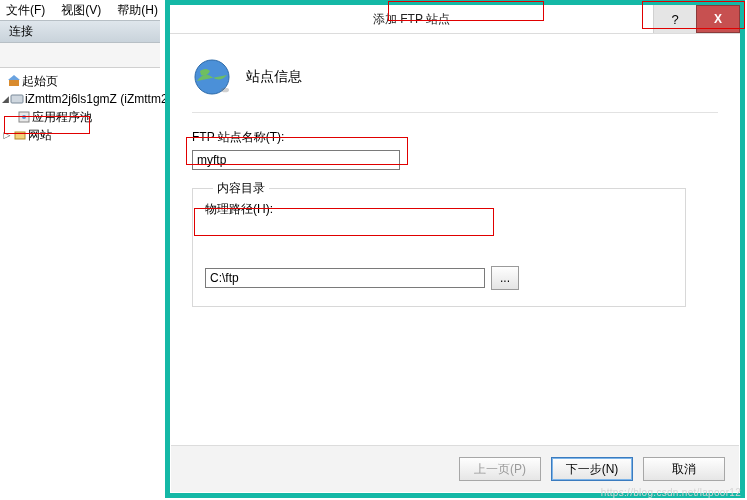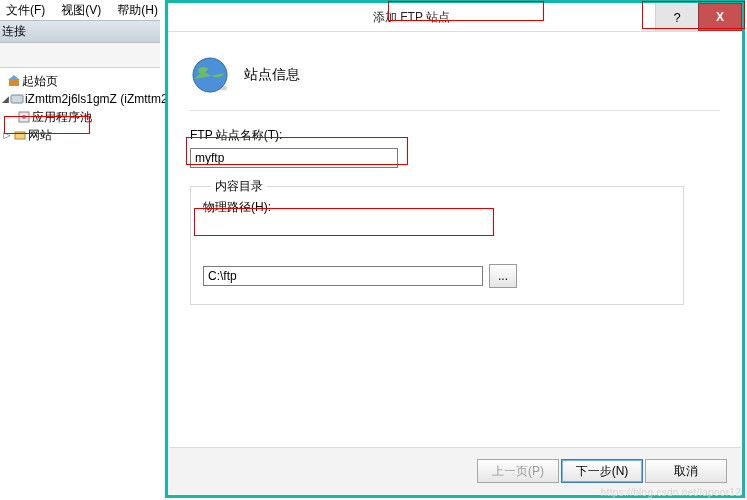--- a/index.html
+++ b/index.html
@@ -30,21 +30,21 @@
     left: 0;
     top: 20px;
     width: 160px;
     height: 480px;
     background: #fff;
   }
   .left-header {
     background: linear-gradient(#dfe6ec, #c9d3db);
     border-top: 1px solid #b7bfc5;
     border-bottom: 1px solid #b7bfc5;
-    padding: 2px 2px;
+    padding: 2px 9px;
     font-weight: normal;
   }
   .left-toolbar {
     height: 24px;
     border-bottom: 1px solid #d0d0d0;
     background: #f5f5f5;
   }
   .tree {
     padding: 4px 2px;
   }
@@ -74,21 +74,21 @@
     position: absolute;
     pointer-events: none;
   }
   .dialog {
     position: absolute;
     left: 165px;
     top: 0;
     width: 580px;
     height: 498px;
     background: #fff;
-    border: 3px solid #14b8a6;
+    border: 5px solid #14b8a6;
     box-sizing: border-box;
   }
   .titlebar {
     height: 28px;
     background: #fff;
     border-bottom: 1px solid #dcdcdc;
     display: flex;
     align-items: stretch;
   }
   .titlebar-title {
@@ -187,21 +187,21 @@
   .dialog-footer {
     position: absolute;
     left: 1px; right: 1px; bottom: 1px;
     height: 46px;
     border-top: 1px solid #dcdcdc;
     background: #f3f3f3;
     display: flex;
     align-items: center;
     justify-content: flex-end;
     padding-right: 14px;
-    gap: 2px;
+    gap: 10px;
   }
   .btn {
     min-width: 82px;
     height: 24px;
     border: 1px solid #a7a7a7;
     background: linear-gradient(#fefefe,#e6e6e6);
     font-size: 12px;
     font-family: inherit;
     cursor: pointer;
   }

